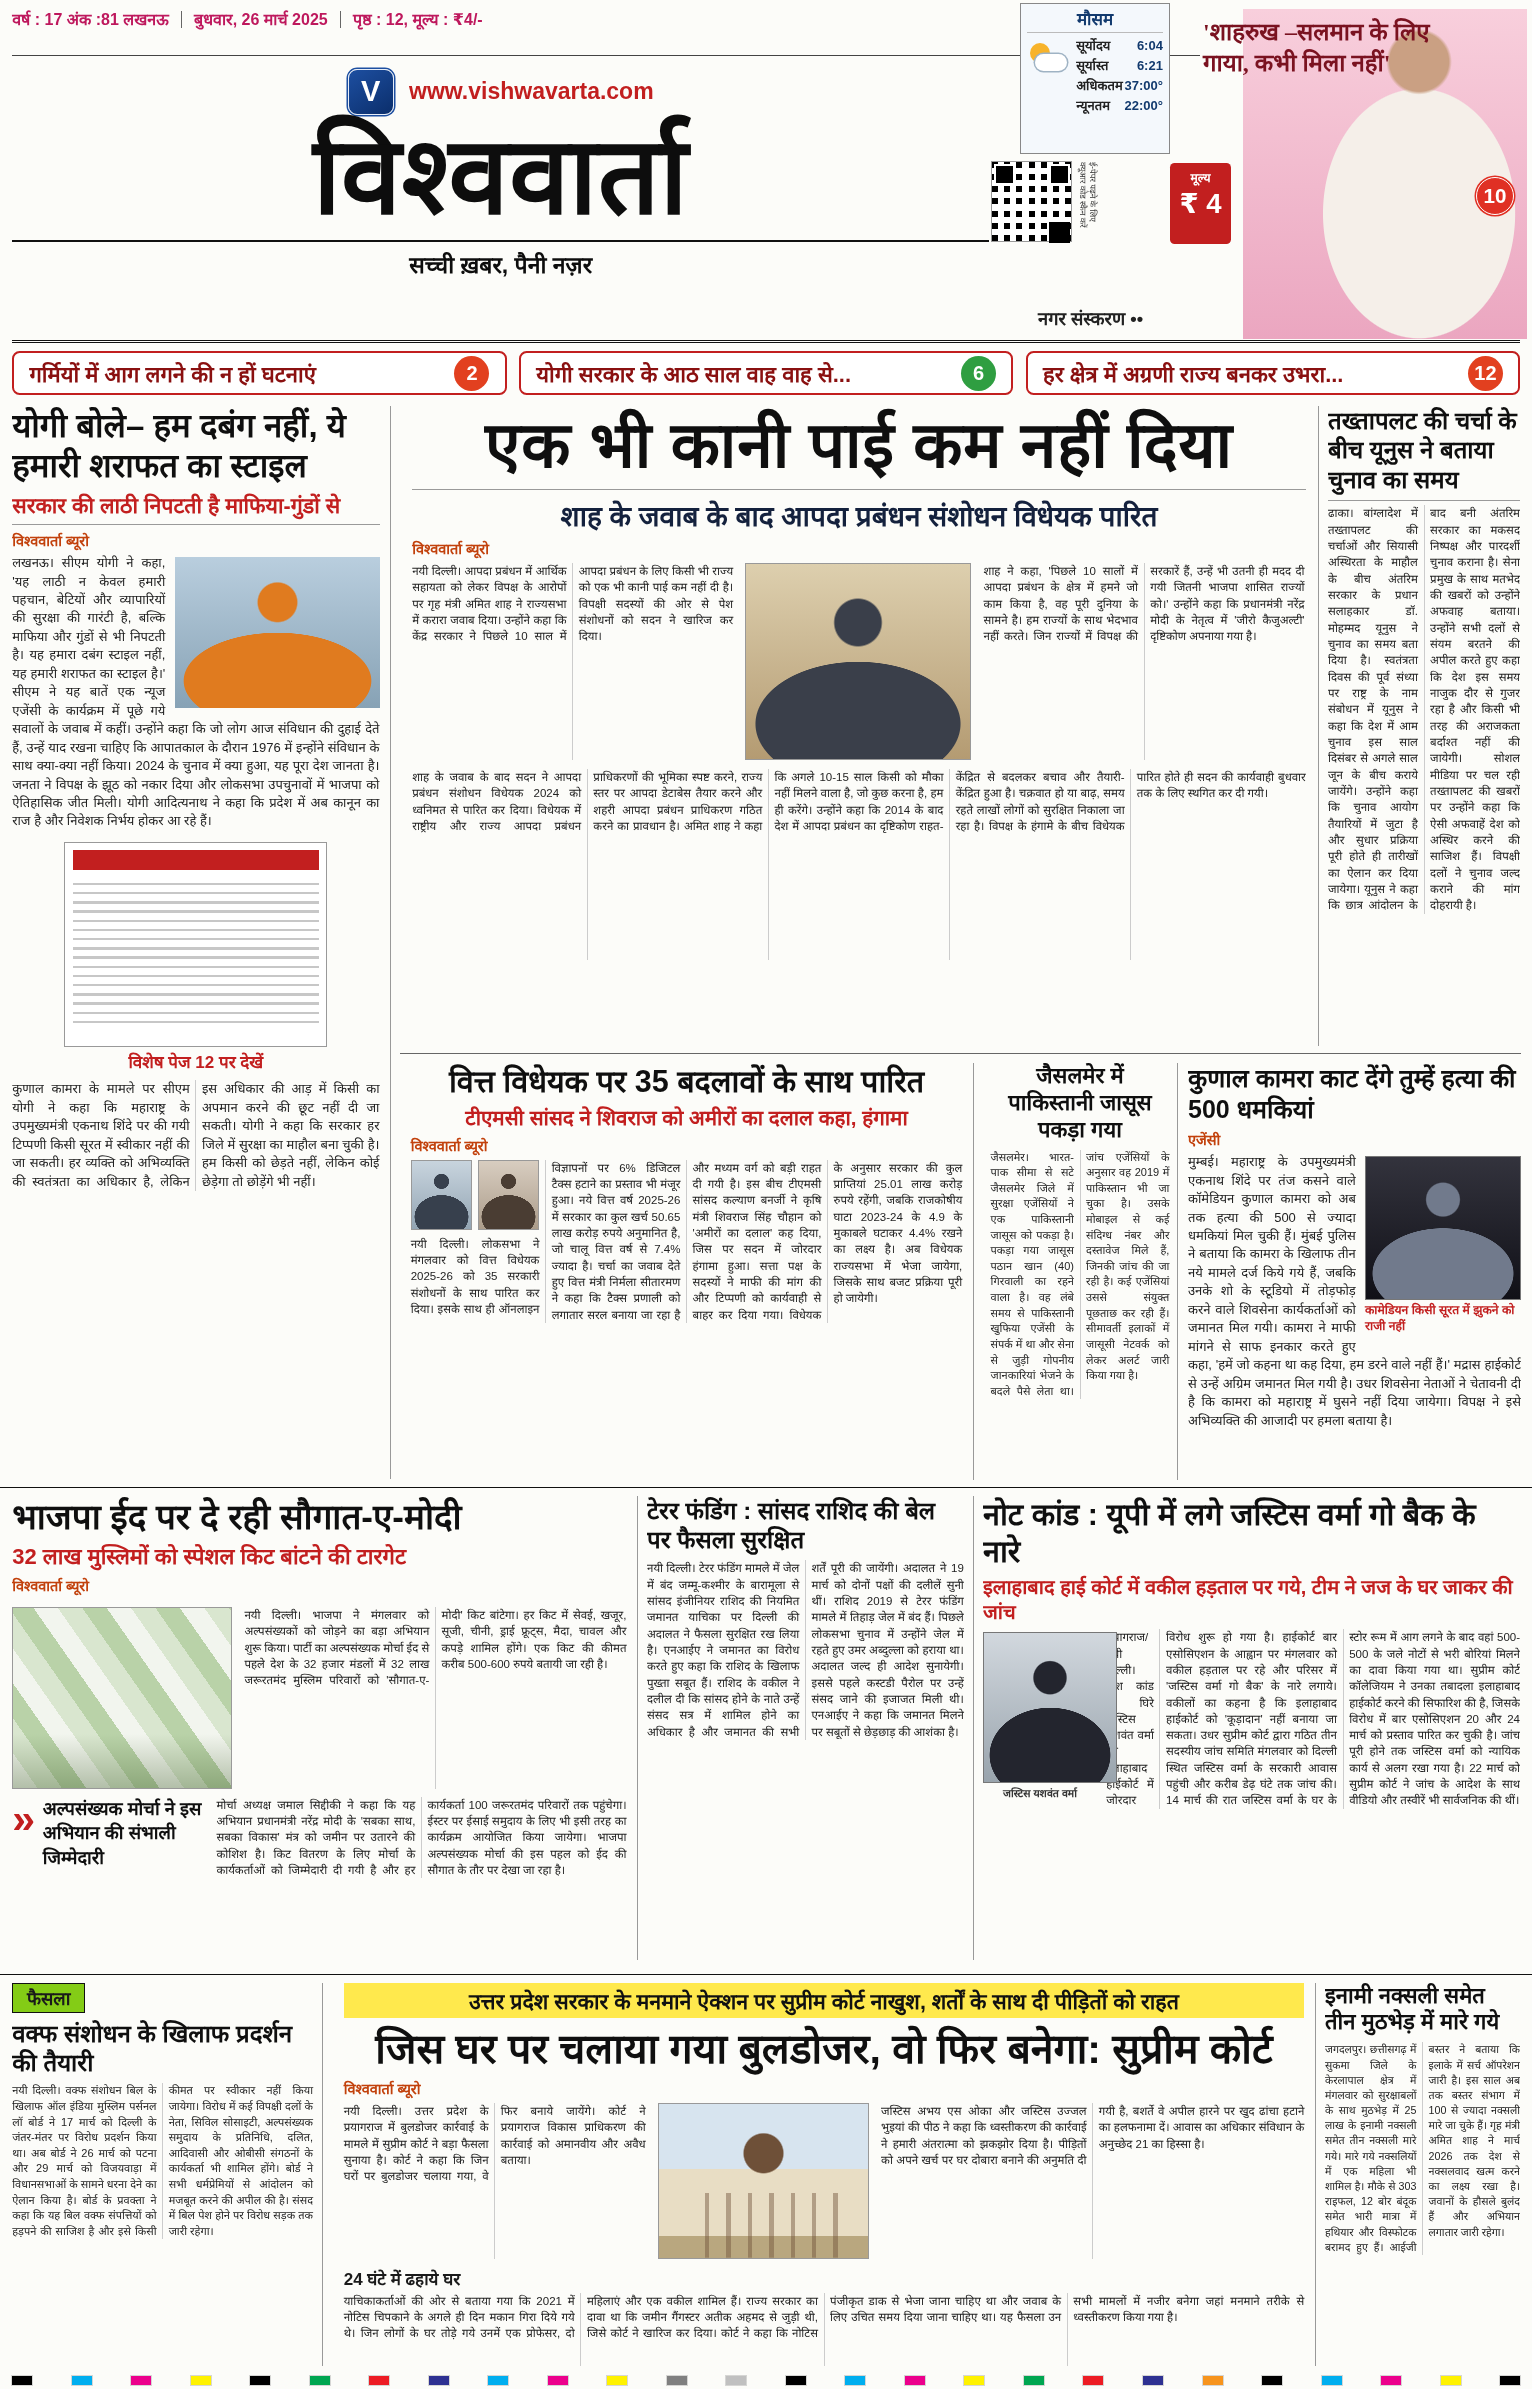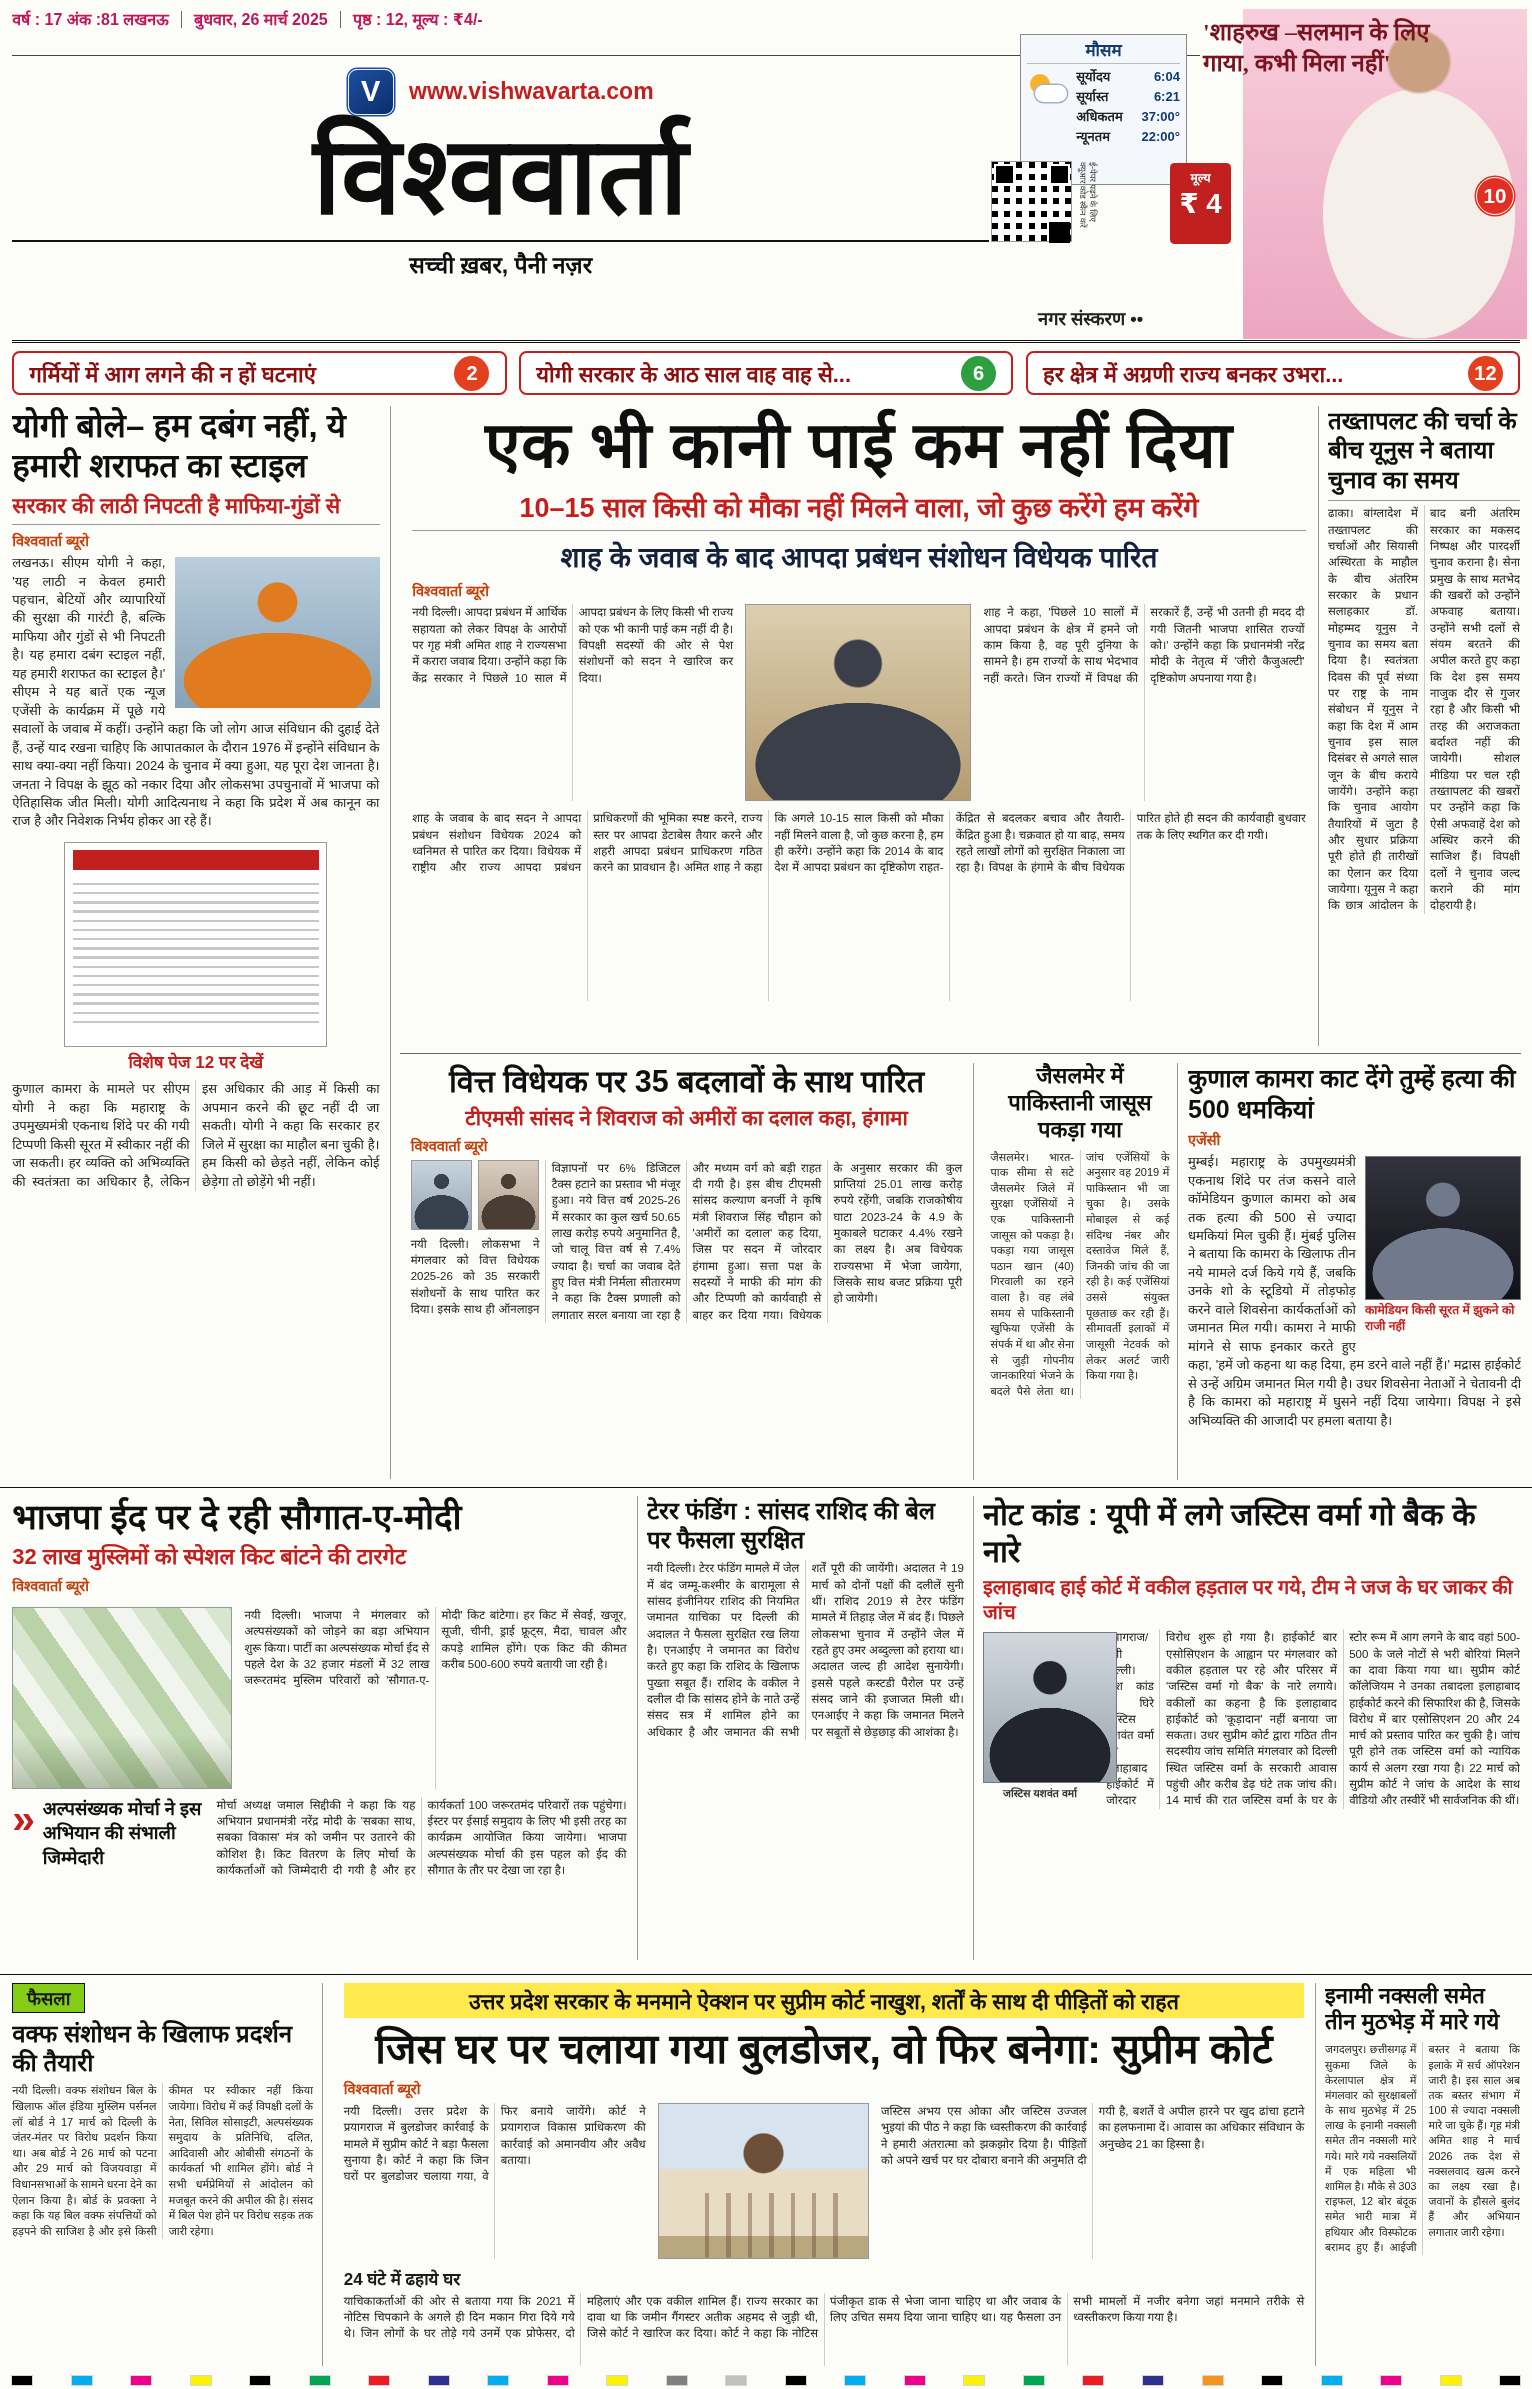--- a/index.html
+++ b/index.html
@@ -15,21 +15,21 @@
   .cols-5{column-count:5;column-gap:12.2px;column-rule:0.8px solid #ccc;}
   .headline{font-weight:800;color:#0f0f0f;line-height:1.22;}
   .sub-red{font-weight:800;color:var(--accent-red,#c21f1f);line-height:1.25;}
   .byline{font-weight:800;font-size:14.5px;color:#c2410c;margin:4.6px 0;}
   .rule{border-top:0.8px solid #9a9a9a;margin:4.6px 0;}
   
   .topbar{position:absolute;left:12.2px;top:7.6px;width:977px;font-size:16px;font-weight:700;color:#be185d;}
   .topbar span + span{border-left:1.1px solid #666;margin-left:12.2px;padding-left:12.2px;}
   .hr1{position:absolute;left:12.2px;top:55px;width:1188px;border-top:1.1px solid #444;}
   
-  .weather{position:absolute;left:1020px;top:34px;width:167px;height:151px;border:0.8px solid #888;background:#f4f8fc;padding:3.1px 6.1px;}
+  .weather{position:absolute;left:1020px;top:3px;width:150px;height:151px;border:0.8px solid #888;background:#f4f8fc;padding:3.1px 6.1px;}
   .weather .w-title{font-weight:800;font-size:17px;text-align:center;color:#123a6e;border-bottom:0.8px solid #bbb;padding-bottom:1.5px;}
   .w-flex{display:flex;gap:6.1px;align-items:flex-start;margin-top:3.1px;}
   .wicon{width:43px;height:34px;position:relative;flex:0 0 auto;margin-top:7.6px;}
   .wicon::before{content:"";position:absolute;left:3.1px;top:0;width:20px;height:20px;border-radius:50%;background:#f7b32b;}
   .wicon::after{content:"";position:absolute;left:7.6px;top:10.7px;width:32px;height:17px;border-radius:9.2px;background:#fff;box-shadow:0 0 0 1.5px #9fb3c4;}
   .w-rows{flex:1;}
   .w-row{display:flex;justify-content:space-between;font-size:13px;line-height:1.55;color:#222;}
   .w-row .w-lab{font-weight:700;}
   .w-row .w-val{font-weight:700;color:#123a6e;}
   
@@ -238,21 +238,20 @@
       <div class="clipping">
         <div class="clip-bar"></div>
         <div class="clip-lines"></div>
       </div>
       <div class="clip-note">विशेष पेज 12 पर देखें</div>
       <div class="body-text cols-2">कुणाल कामरा के मामले पर सीएम योगी ने कहा कि महाराष्ट्र के उपमुख्यमंत्री एकनाथ शिंदे पर की गयी टिप्पणी किसी सूरत में स्वीकार नहीं की जा सकती। हर व्यक्ति को अभिव्यक्ति की स्वतंत्रता का अधिकार है, लेकिन इस अधिकार की आड़ में किसी का अपमान करने की छूट नहीं दी जा सकती। योगी ने कहा कि सरकार हर जिले में सुरक्षा का माहौल बना चुकी है। हम किसी को छेड़ते नहीं, लेकिन कोई छेड़ेगा तो छोड़ेंगे भी नहीं।</div>
     </article>
 
     <article class="art a-main">
       <h2 class="headline">एक भी कानी पाई कम नहीं दिया</h2>
-      <div class="sub-red" actable="false">10–15 साल किसी को मौका नहीं मिलने वाला, जो कुछ करेंगे हम करेंगे</div>
       <div class="rule"></div>
       <div class="art-head">शाह के जवाब के बाद आपदा प्रबंधन संशोधन विधेयक पारित</div>
       <div class="byline">विश्ववार्ता ब्यूरो</div>
       <div class="m-row">
         <div class="m-colA body-text sm cols-2">नयी दिल्ली। आपदा प्रबंधन में आर्थिक सहायता को लेकर विपक्ष के आरोपों पर गृह मंत्री अमित शाह ने राज्यसभा में करारा जवाब दिया। उन्होंने कहा कि केंद्र सरकार ने पिछले 10 साल में आपदा प्रबंधन के लिए किसी भी राज्य को एक भी कानी पाई कम नहीं दी है। विपक्षी सदस्यों की ओर से पेश संशोधनों को सदन ने खारिज कर दिया।</div>
         <figure class="photo ph-shah m-photo"></figure>
         <div class="m-colB body-text sm cols-2">शाह ने कहा, 'पिछले 10 सालों में आपदा प्रबंधन के क्षेत्र में हमने जो काम किया है, वह पूरी दुनिया के सामने है। हम राज्यों के साथ भेदभाव नहीं करते। जिन राज्यों में विपक्ष की सरकारें हैं, उन्हें भी उतनी ही मदद दी गयी जितनी भाजपा शासित राज्यों को।' उन्होंने कहा कि प्रधानमंत्री नरेंद्र मोदी के नेतृत्व में 'जीरो कैजुअल्टी' दृष्टिकोण अपनाया गया है।</div>
       </div>
       <div class="m-bottom body-text sm cols-5">शाह के जवाब के बाद सदन ने आपदा प्रबंधन संशोधन विधेयक 2024 को ध्वनिमत से पारित कर दिया। विधेयक में राष्ट्रीय और राज्य आपदा प्रबंधन प्राधिकरणों की भूमिका स्पष्ट करने, राज्य स्तर पर आपदा डेटाबेस तैयार करने और शहरी आपदा प्रबंधन प्राधिकरण गठित करने का प्रावधान है। अमित शाह ने कहा कि अगले 10-15 साल किसी को मौका नहीं मिलने वाला है, जो कुछ करना है, हम ही करेंगे। उन्होंने कहा कि 2014 के बाद देश में आपदा प्रबंधन का दृष्टिकोण राहत-केंद्रित से बदलकर बचाव और तैयारी-केंद्रित हुआ है। चक्रवात हो या बाढ़, समय रहते लाखों लोगों को सुरक्षित निकाला जा रहा है। विपक्ष के हंगामे के बीच विधेयक पारित होते ही सदन की कार्यवाही बुधवार तक के लिए स्थगित कर दी गयी।</div>
     </article>

